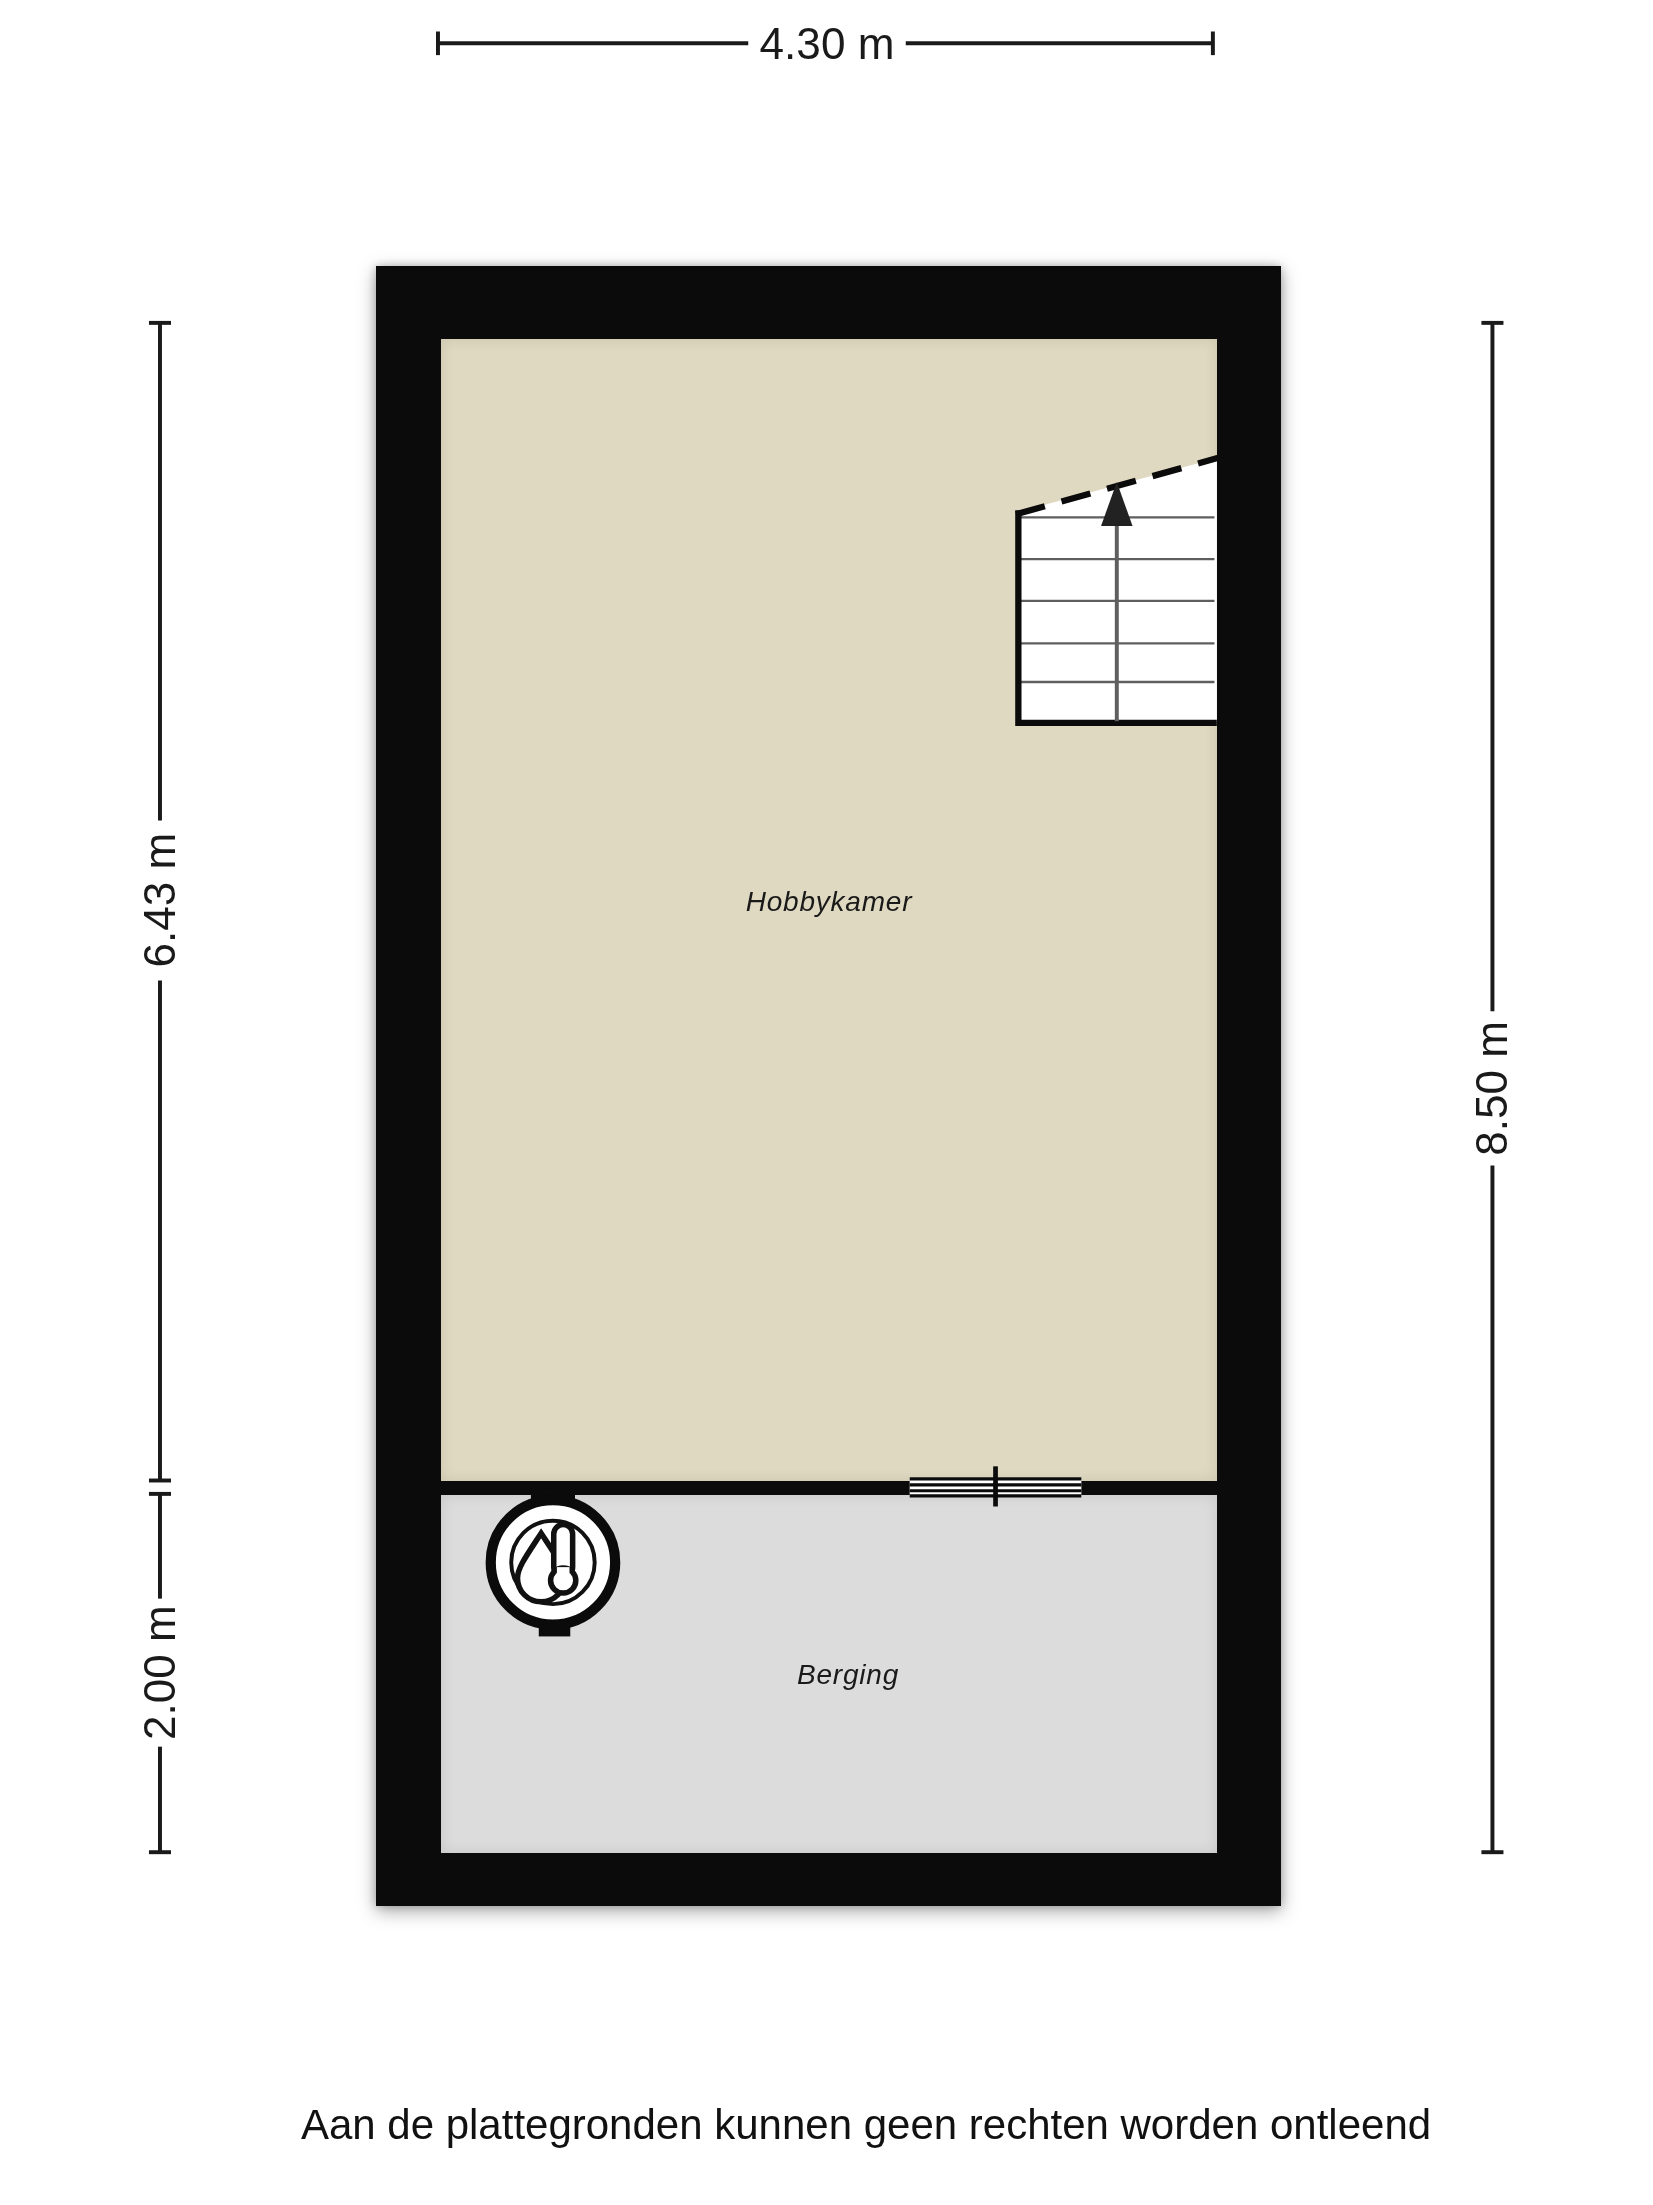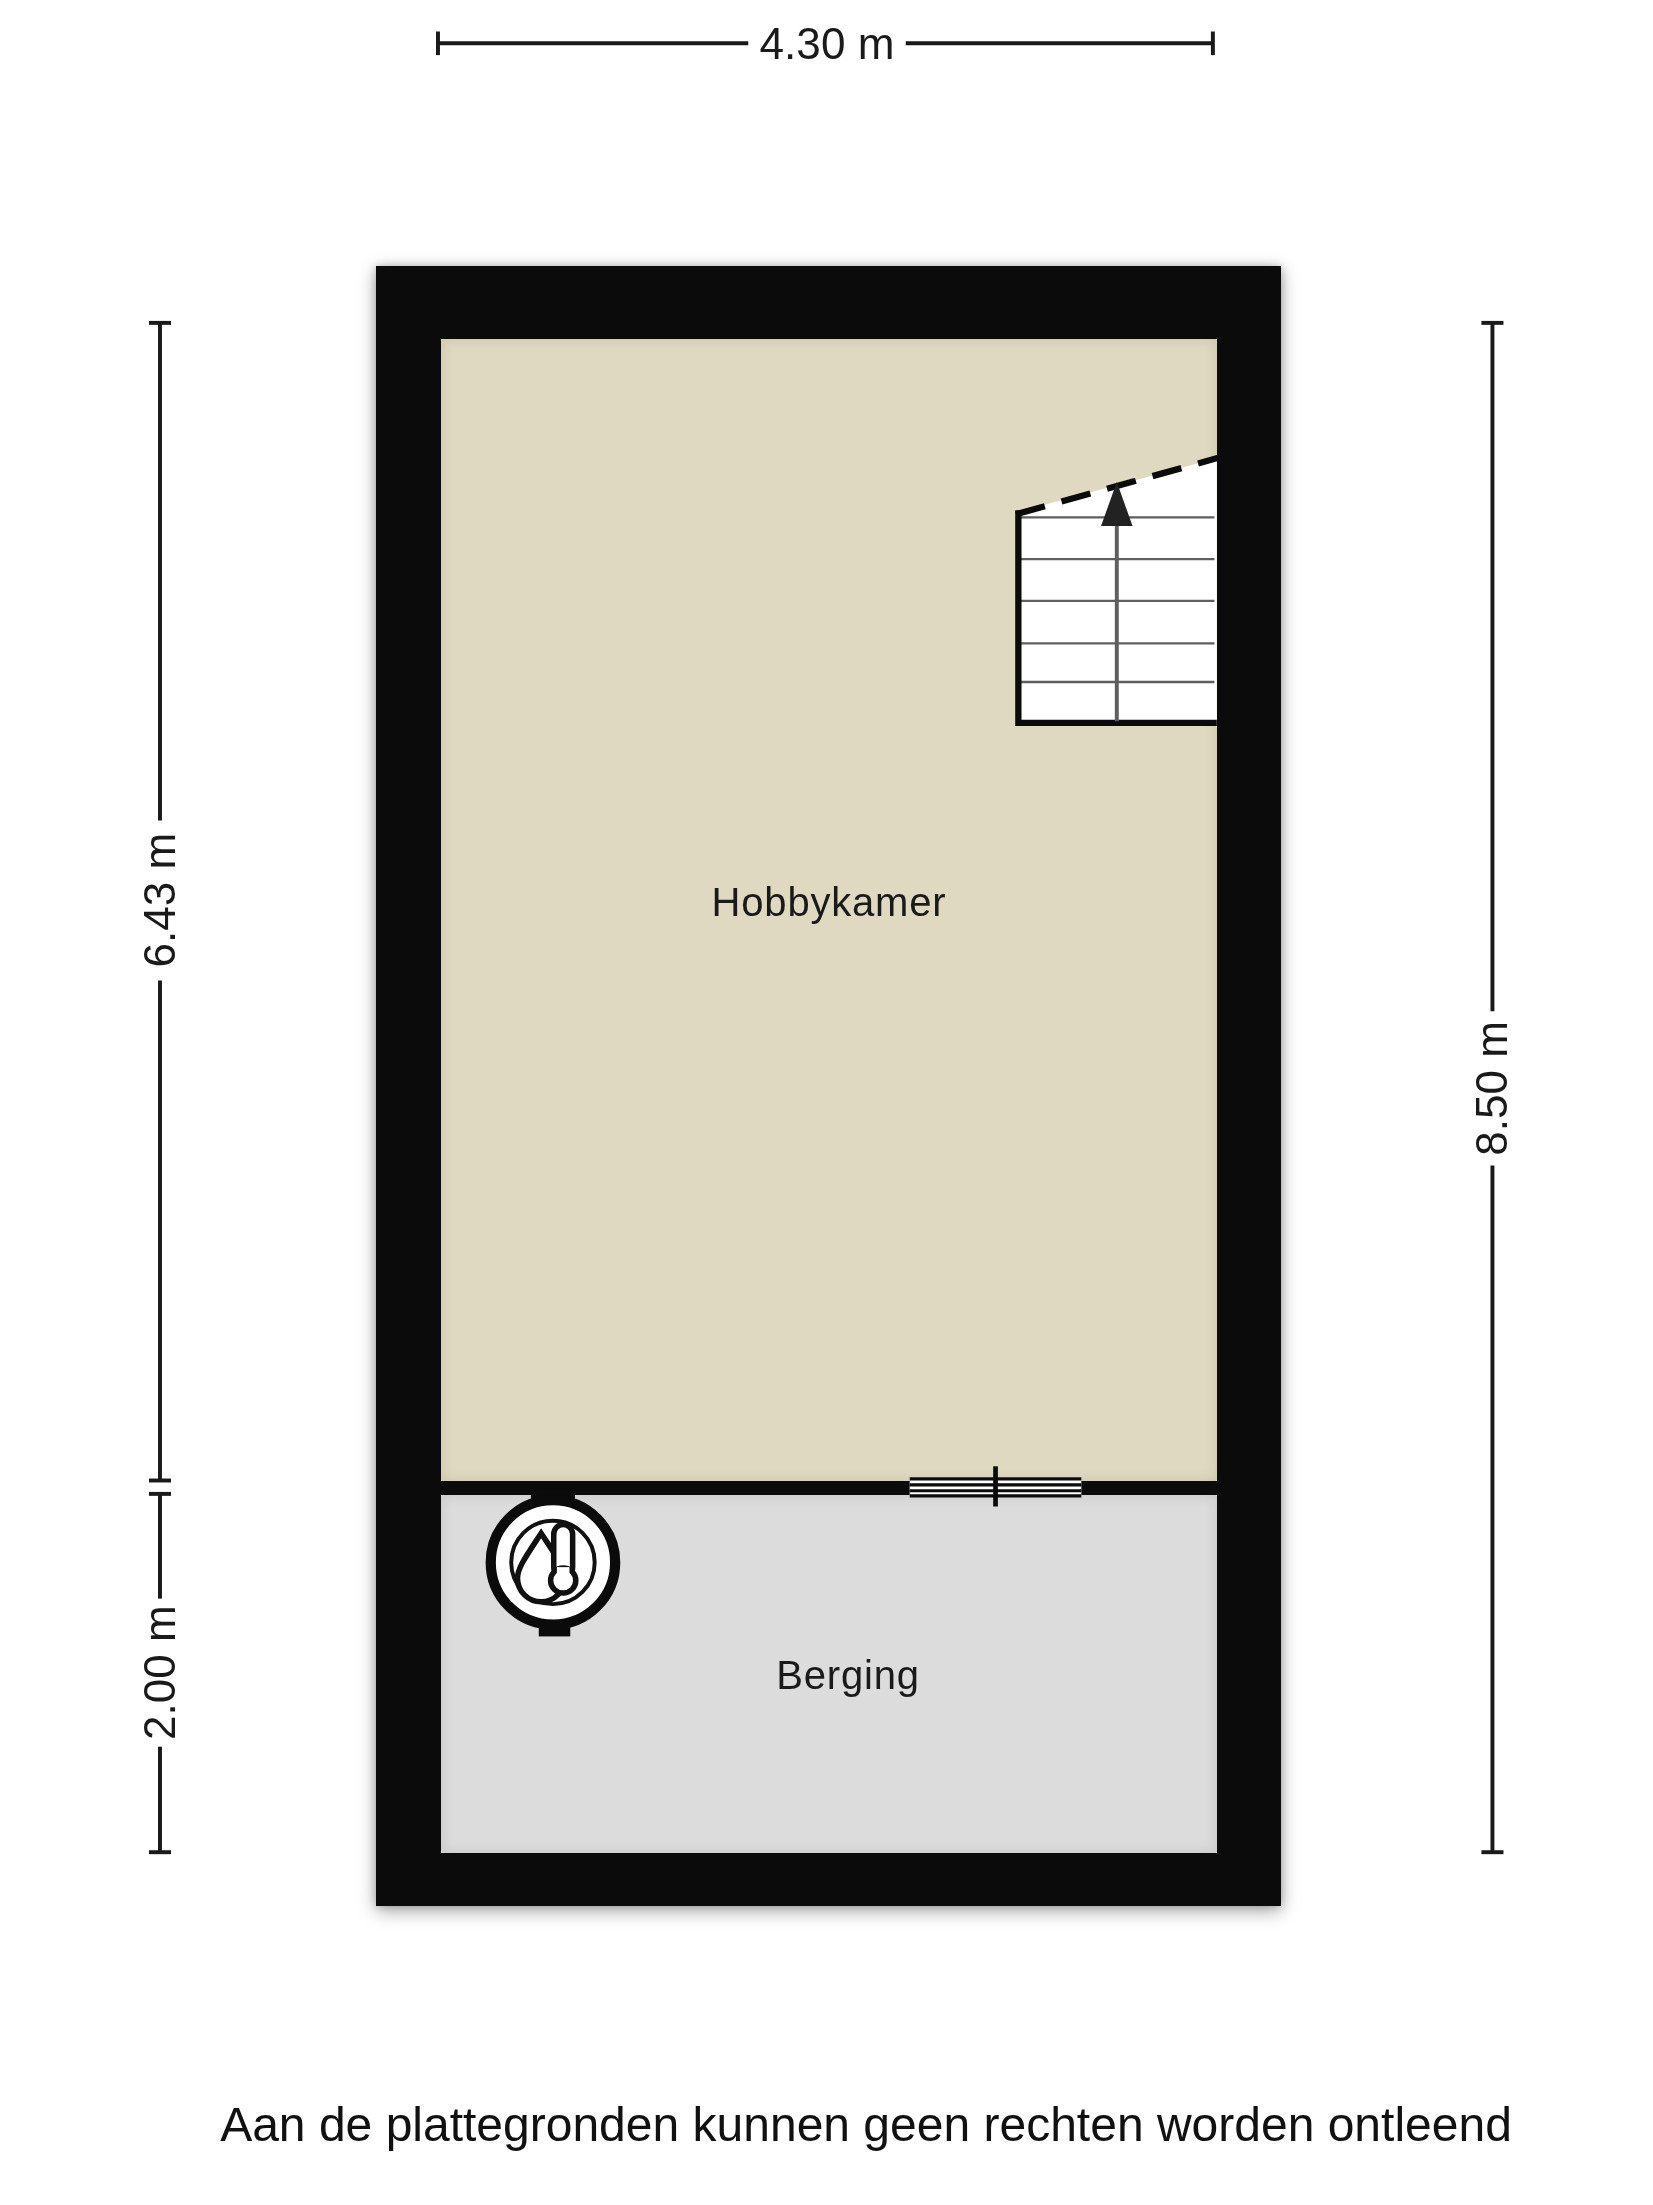--- a/index.html
+++ b/index.html
@@ -12,33 +12,33 @@
     background:var(--wall,#0b0b0b);
     box-shadow:0 4.7px 17.3px rgba(0,0,0,.35), 0 0 7.9px rgba(0,0,0,.20);
   }
   .floor{position:absolute;box-shadow:inset 0 0 14px rgba(0,0,0,.10);}
   .floor-hobby{left:441px;top:339px;width:776px;height:1142px;background:var(--floor-hobby,#e0d9c1);}
   .floor-berging{left:441px;top:1495px;width:776px;height:358px;background:var(--floor-berging,#dcdcdc);}
   .divider-wall{position:absolute;left:441px;top:1481px;width:776px;height:14px;background:var(--wall,#0b0b0b);}
 
   .room-label{
     position:absolute;transform:translate(-50%,-50%);
-    font-size:40px;color:var(--text,#1a1a1a);white-space:nowrap;letter-spacing:0.8px;
+    font-size:28px;color:var(--text,#1a1a1a);white-space:nowrap;letter-spacing:0.8px;font-style:italic;
   }
   .label-hobby{left:829px;top:902px;}
   .label-berging{left:848px;top:1675px;}
 
   
   .overlay{position:absolute;left:0;top:0;width:1654px;height:2205px;pointer-events:none;}
   .dim-text{font-family:"Liberation Sans",sans-serif;font-size:56px;fill:var(--text,#1a1a1a);}
 
   
   .footer{
     position:absolute;left:866px;top:2104px;transform:translateX(-50%);
-    text-align:center;color:#111;font-size:48px;line-height:41px;white-space:nowrap;
+    text-align:center;color:#111;font-size:42px;line-height:41px;white-space:nowrap;
   }
 </style>
 </head>
 <body>
 
 <div class="page">
 
   <div class="plan-walls"></div>
   <div class="floor floor-hobby"></div>
   <div class="floor floor-berging"></div>

